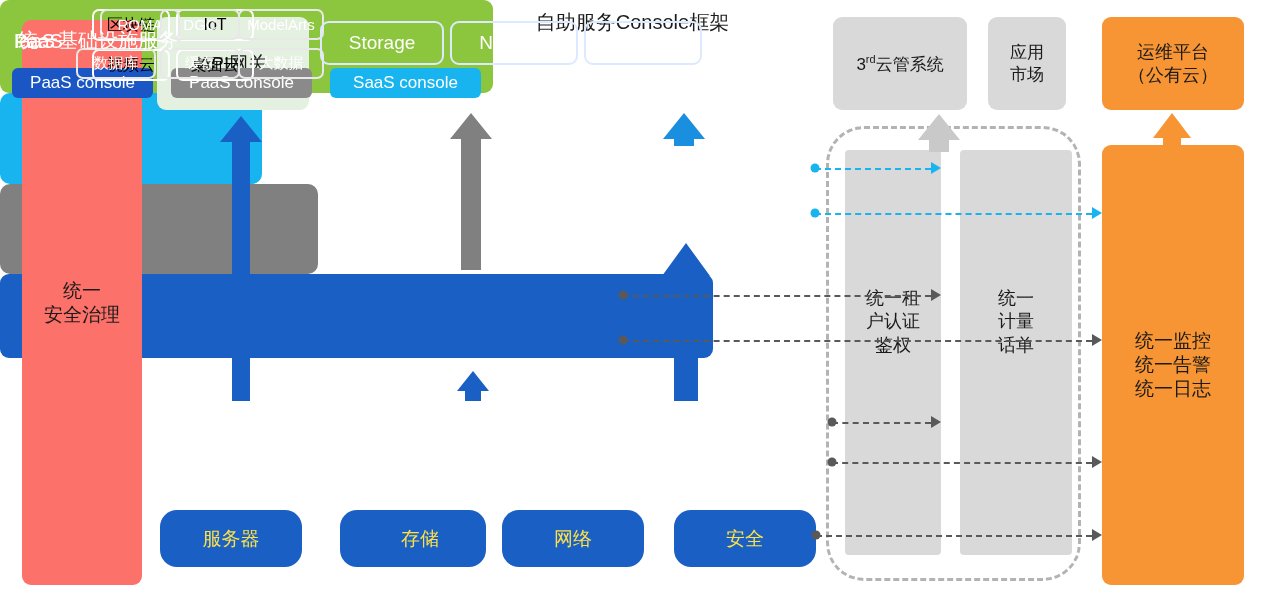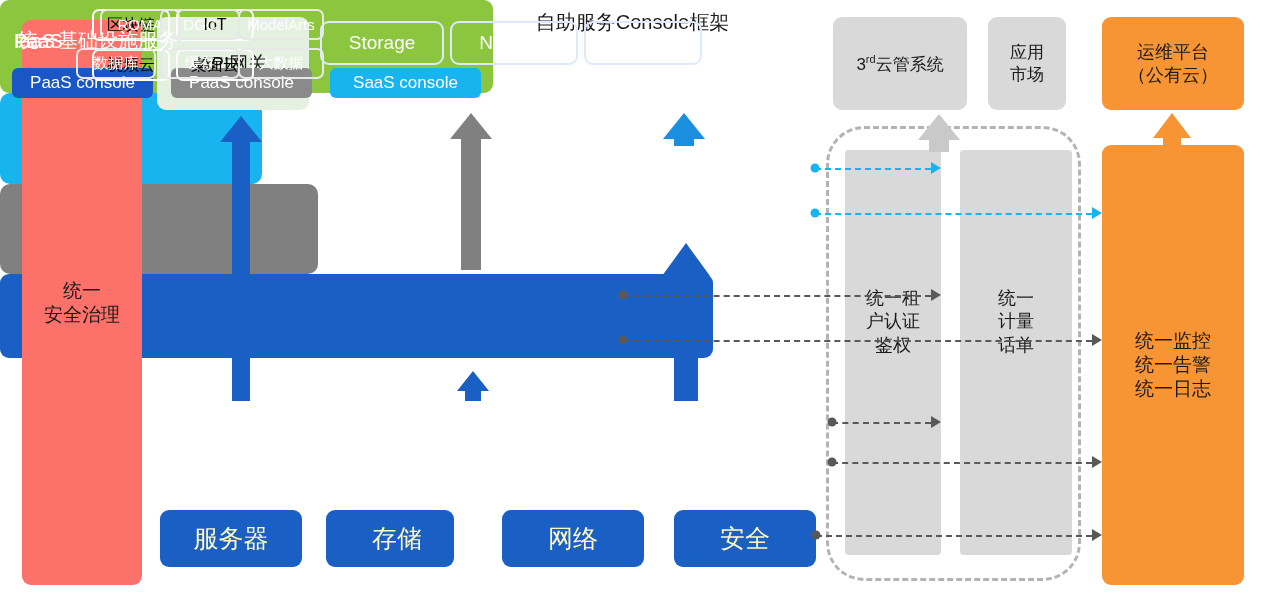--- a/index.html
+++ b/index.html
@@ -60,23 +60,23 @@
   .infra{left:158px;top:401px;width:674px;height:84px;background:#1a5fc4;border-radius:9px;padding-left:39px;}
   .infra-label{position:absolute;left:18px;top:27px;color:#ffffff;font-size:20px;}
   .infra-chip{position:absolute;top:21px;height:40px;border:2px solid #dce9ff;border-radius:9px;color:#ffffff;
               display:flex;align-items:center;justify-content:center;font-size:19px;}
   .ic-0{left:184px;width:126px;}
   .ic-1{left:320px;width:120px;}
   .ic-2{left:450px;width:124px;}
   .ic-3{left:584px;width:114px;}
 
   
-  .bot{top:510px;height:57px;background:#1a5fc4;color:#fef9c3;font-size:25px;border-radius:9px;}
+  .bot{top:510px;height:57px;background:#1a5fc4;color:#fde047;font-size:19px;border-radius:17px;}
   .bot-0{left:160px;width:142px;}
-  .bot-1{left:326px;width:128px;padding-left:14px;}
+  .bot-1{left:340px;width:146px;padding-left:14px;}
   .bot-2{left:502px;width:142px;}
   .bot-3{left:674px;width:142px;}
 
   
   .dashed-wrap{position:absolute;left:826px;top:126px;width:255px;height:455px;
                border:3px dashed #b3b3b3;border-radius:38px;box-sizing:border-box;}
 
   
   .gcol{position:absolute;background:#d9d9d9;border-radius:4px;}
   .gcol-auth{left:845px;top:150px;width:96px;height:405px;}

